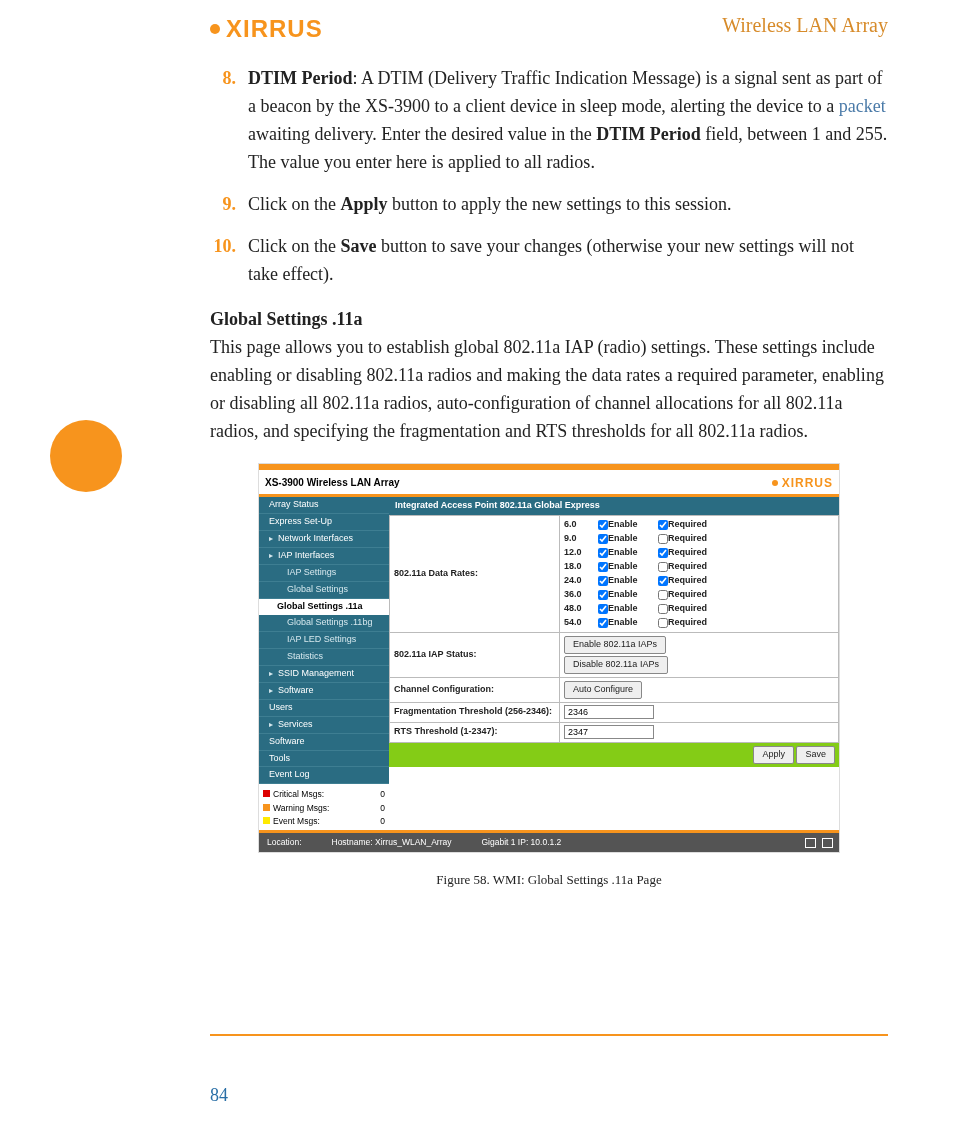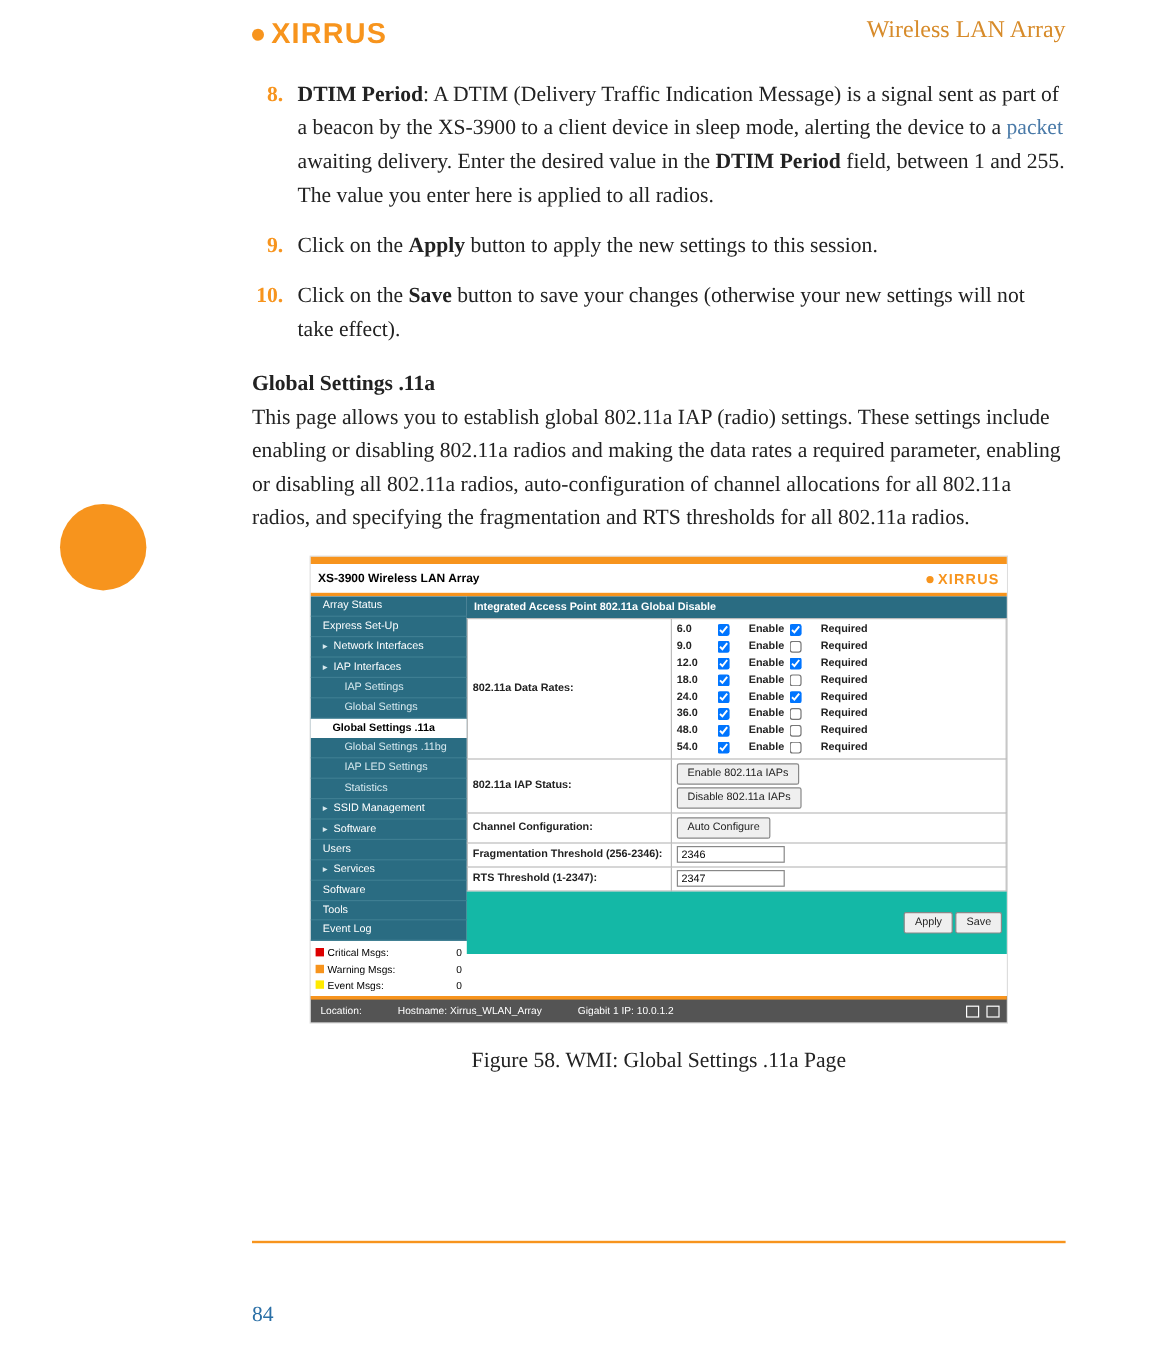--- a/index.html
+++ b/index.html
@@ -137,46 +137,46 @@
   .wmi-main { flex:1; display:flex; flex-direction:column; }
   .wmi-panel-title {
     background:#2a6c82; color:#fff; font-weight:700;
     padding:2px 6px; font-size:9px;
   }
   .wmi-table { width:100%; border-collapse: collapse; }
   .wmi-table td { border:1px solid #bbb; padding:2px 4px; vertical-align: middle; }
   .wmi-table td.lbl { font-weight:700; width:170px; }
   .rates-col { font-weight:700; padding-right:6px; }
   .rates-grid { display:grid; grid-template-columns: 34px 60px 60px; row-gap:0px; }
-  .cb { display:flex; align-items:center; gap:16px; }
+  .cb { display:flex; align-items:center; gap:0; }
   .cb input { width:10px; height:10px; }
   .wmi-btn {
     display:inline-block; background:#efefef; border:1px solid #888;
     padding:1px 8px; font-size:9px; border-radius:2px; margin:1px 0;
   }
   .wmi-input {
     width:90px; border:1px solid #888; padding:0 3px; font-size:9px; height:14px;
   }
-  .wmi-actions { text-align:right; padding:16px 4px; background:#14b8a6; }
+  .wmi-actions { text-align:right; padding:2px 4px; background:#84cc16; }
   .wmi-actions .wmi-btn { font-size:9px; }
 
   .wmi-footer {
     border-top: 3px solid #f7941d;
     background: #545454;
     color: #fff;
     font-size: 8.5px;
     padding: 3px 8px;
     display:flex; gap:30px; align-items:center; position:relative;
   }
   .wmi-footer .right-icons{ position:absolute; right:6px; display:flex; gap:6px; }
   .wmi-footer .icon-box{ width:11px; height:10px; border:1px solid #fff; }
 
   .figure-caption {
     text-align: center;
-    font-size: 18px;
+    font-size: 13px;
     margin-top: 18px;
   }
 
   .page-footer {
     position: absolute;
     left: 0; right: 0; bottom: 28px;
     padding: 0 70px;
   }
   .footer-rule {
     height: 2px; background: #f7941d; margin: 0 0 6px 0;
@@ -269,21 +269,21 @@
                 <span>0</span>
               </div>
             <div class="row">
                 <span><span class="sq yel"></span><span>Event Msgs:</span></span>
                 <span>0</span>
               </div>
           </div>
         </div>
 
         <div class="wmi-main">
-          <div class="wmi-panel-title">Integrated Access Point 802.11a Global Disable</div>
+          <div class="wmi-panel-title">Integrated Access Point 802.11a Global Express</div>
           <table class="wmi-table">
             <tbody>
                 <tr>
               <td class="lbl">802.11a Data Rates:</td>
               <td>
                 <div class="rates-grid" id="rates-grid">
                       <div class="rates-col">6.0</div>
                       <label class="cb">
                         <input type="checkbox" checked="" style=""> 
                         <span style="font-weight:700">Enable</span>

